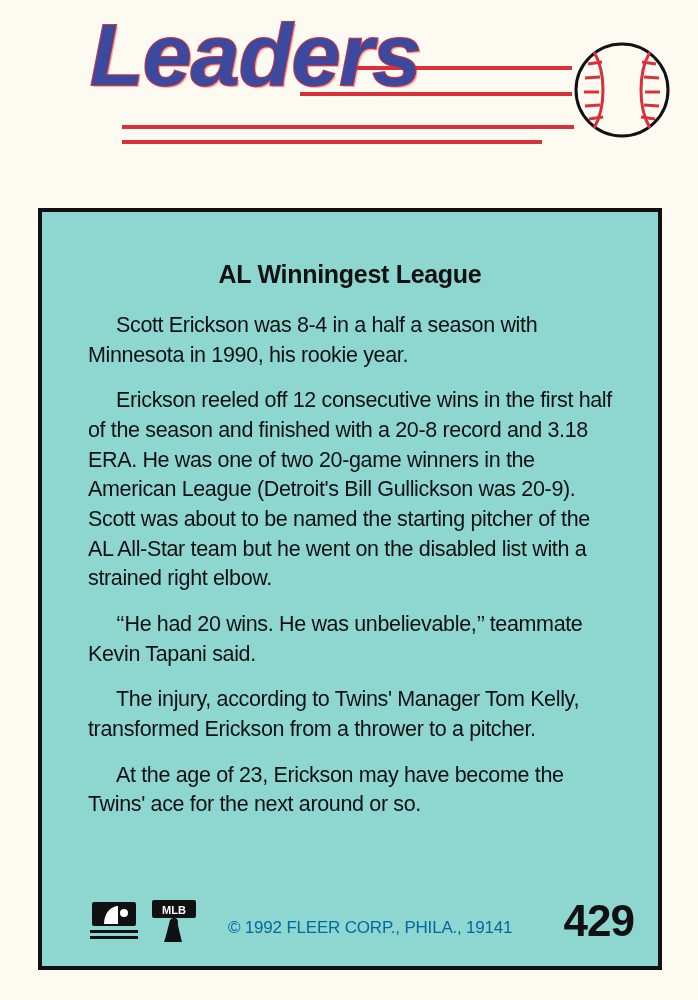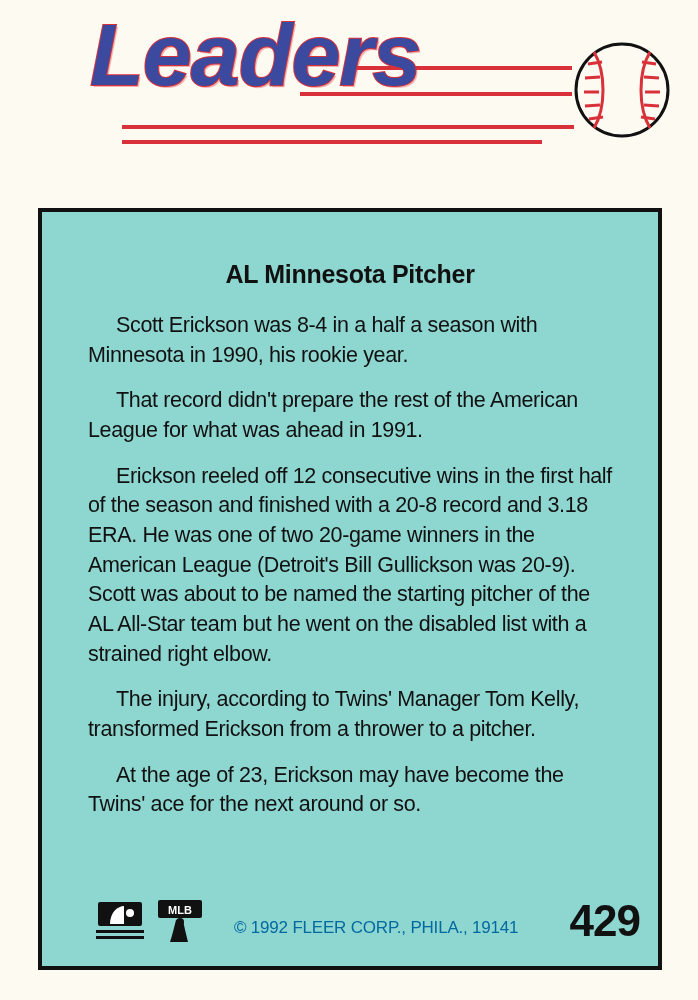--- a/index.html
+++ b/index.html
@@ -112,21 +112,21 @@
   }
   #article p {
     margin: 16px;
     text-indent: 28px;
     letter-spacing: -0.35px;
   }
 
   
   #footer {
     position: absolute;
-    left: 6px;
+    left: 0;
     bottom: 14px;
     width: 100%;
     height: 70px;
   }
 
   .logo {
     position: absolute;
     bottom: 8px;
   }
   #logo-mlb-a { left: 46px; width: 52px; height: 48px; }
@@ -185,26 +185,26 @@
         <line x1="72" y1="37" x2="87" y2="38"></line>
         <line x1="73" y1="52" x2="88" y2="52"></line>
         <line x1="72" y1="65" x2="87" y2="66"></line>
         <line x1="69" y1="77" x2="83" y2="79"></line>
       </g>
     </svg>
   </div>
 
   <div id="panel">
 
-    <div id="panel-heading">AL Minnesota Pitcher</div>
+    <div id="panel-heading">AL Winningest League</div>
 
     <div id="article">
       <p>Scott Erickson was 8-4 in a half a season with Minnesota in 1990, his rookie year.</p>
-      <p>That record didn't prepare the rest of the American League for what was ahead in 1991.</p>
       <p>Erickson reeled off 12 consecutive wins in the first half of the season and finished with a 20-8 record and 3.18 ERA. He was one of two 20-game winners in the American League (Detroit's Bill Gullickson was 20-9). Scott was about to be named the starting pitcher of the AL All-Star team but he went on the disabled list with a strained right elbow.</p>
+      <p>‘‘He had 20 wins. He was unbelievable,’’ teammate Kevin Tapani said.</p>
       <p>The injury, according to Twins' Manager Tom Kelly, transformed Erickson from a thrower to a pitcher.</p>
       <p>At the age of 23, Erickson may have become the Twins' ace for the next around or so.</p>
     </div>
 
     <div id="footer">
 
       <svg class="logo" id="logo-mlb-a" viewBox="0 0 52 48">
         <rect x="4" y="6" width="44" height="24" rx="2" fill="#111111"></rect>
         <path d="M16 28 C16 16 24 10 30 10 L30 28 Z" fill="#ffffff"></path>
         <circle cx="36" cy="17" r="4" fill="#ffffff"></circle>

